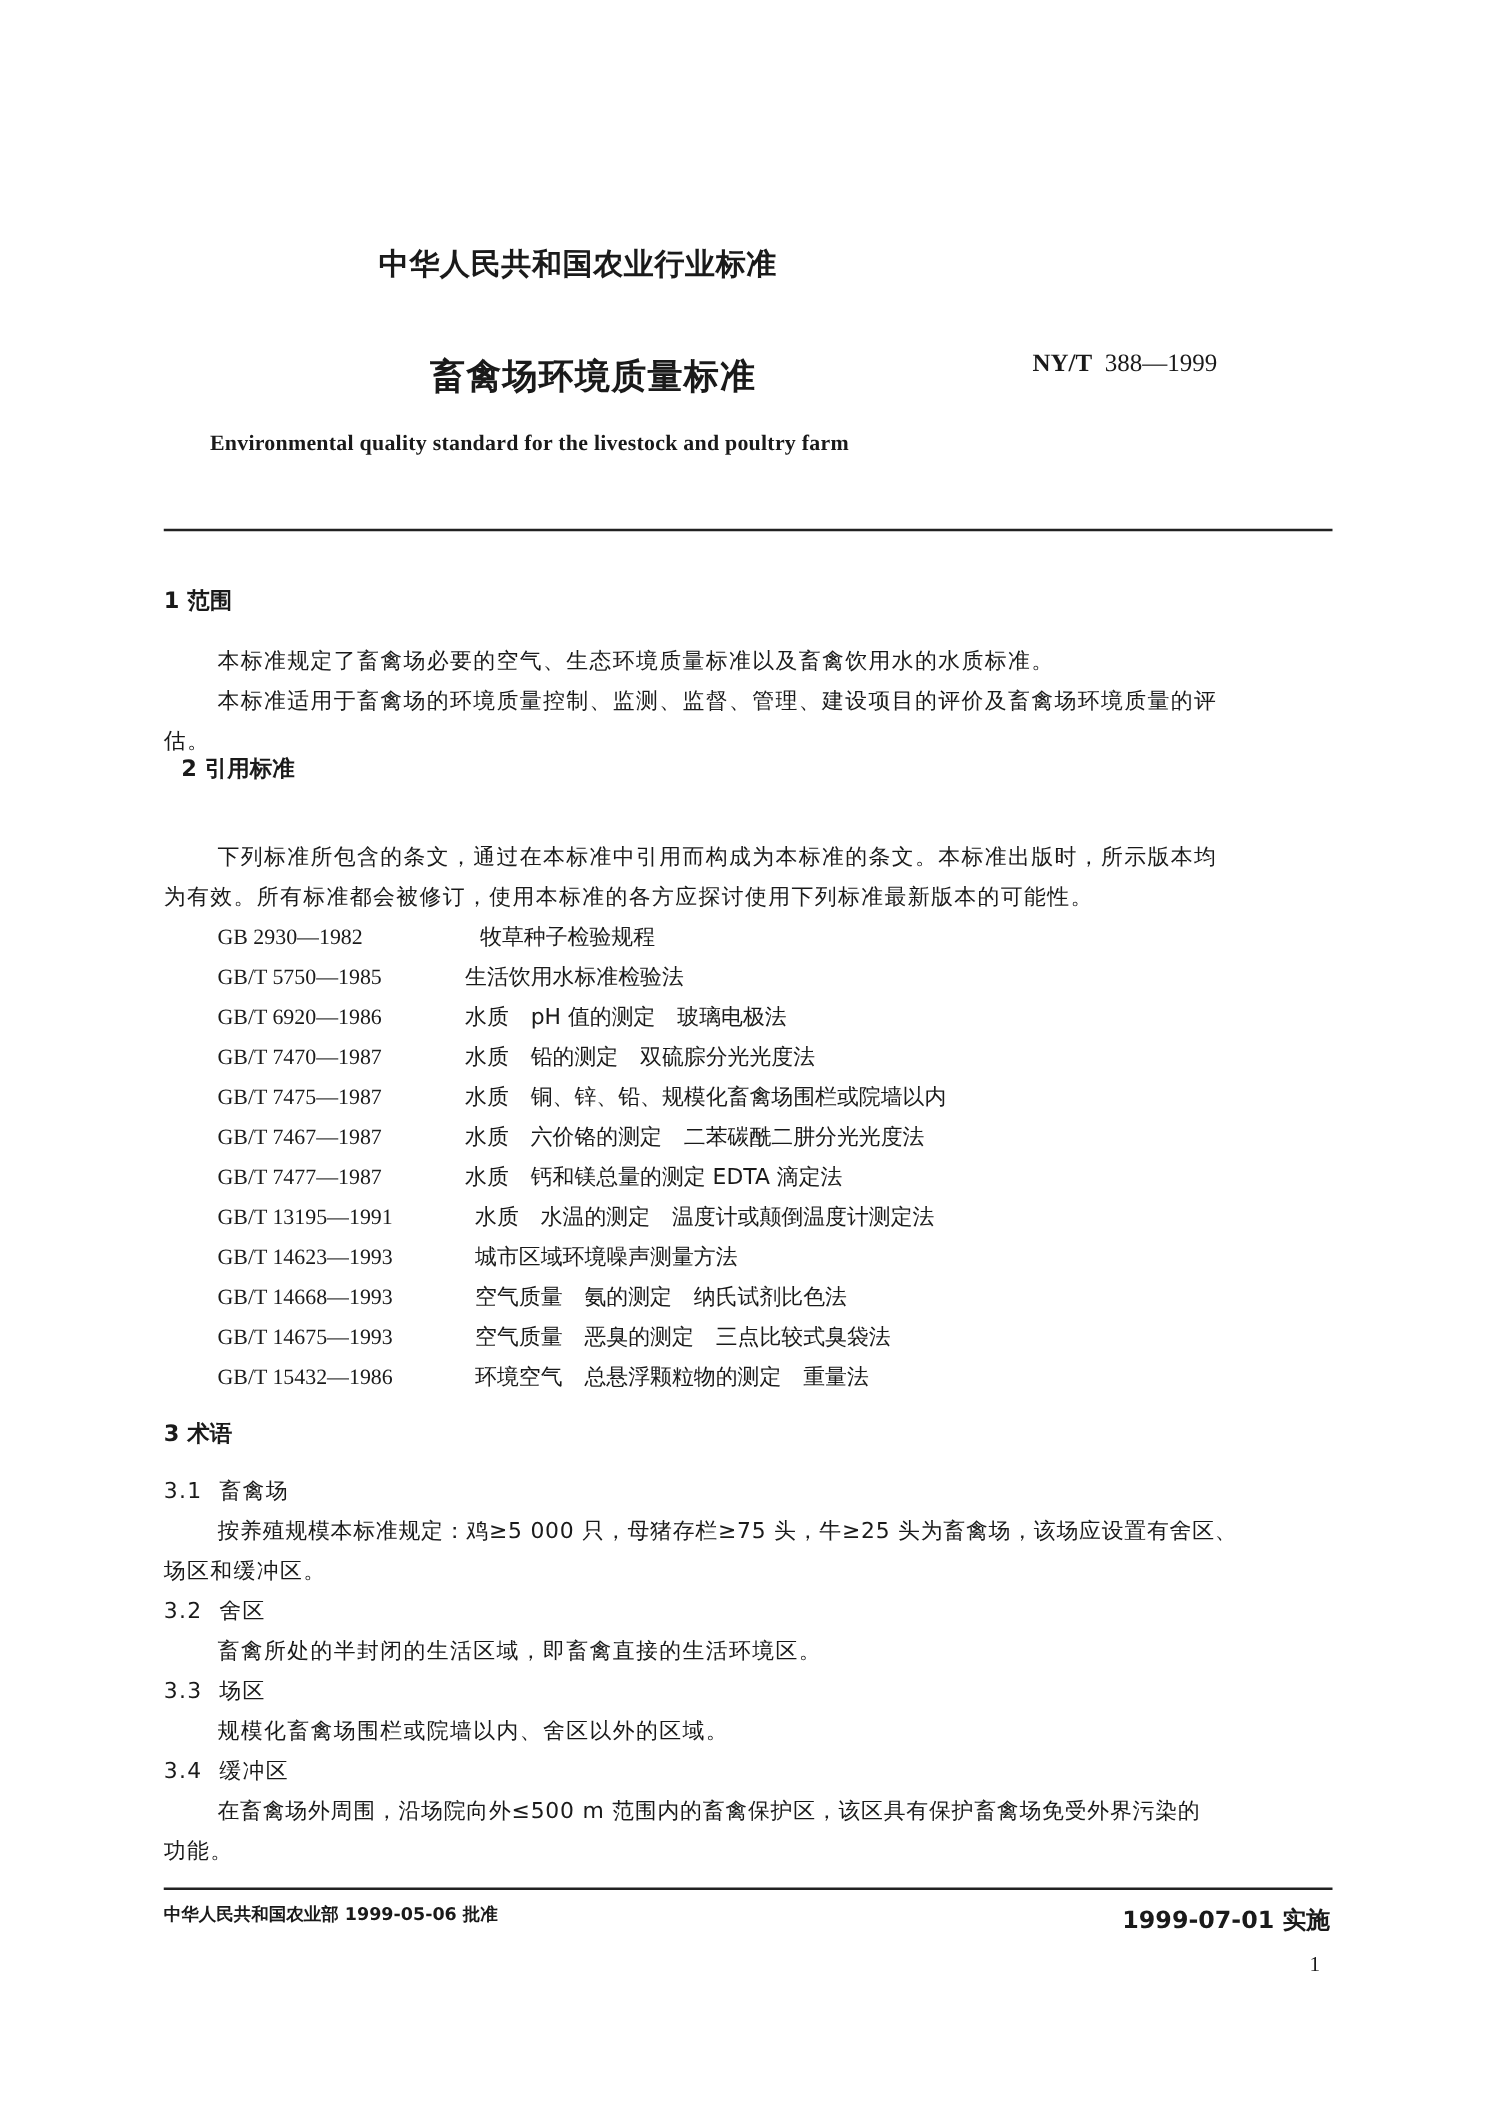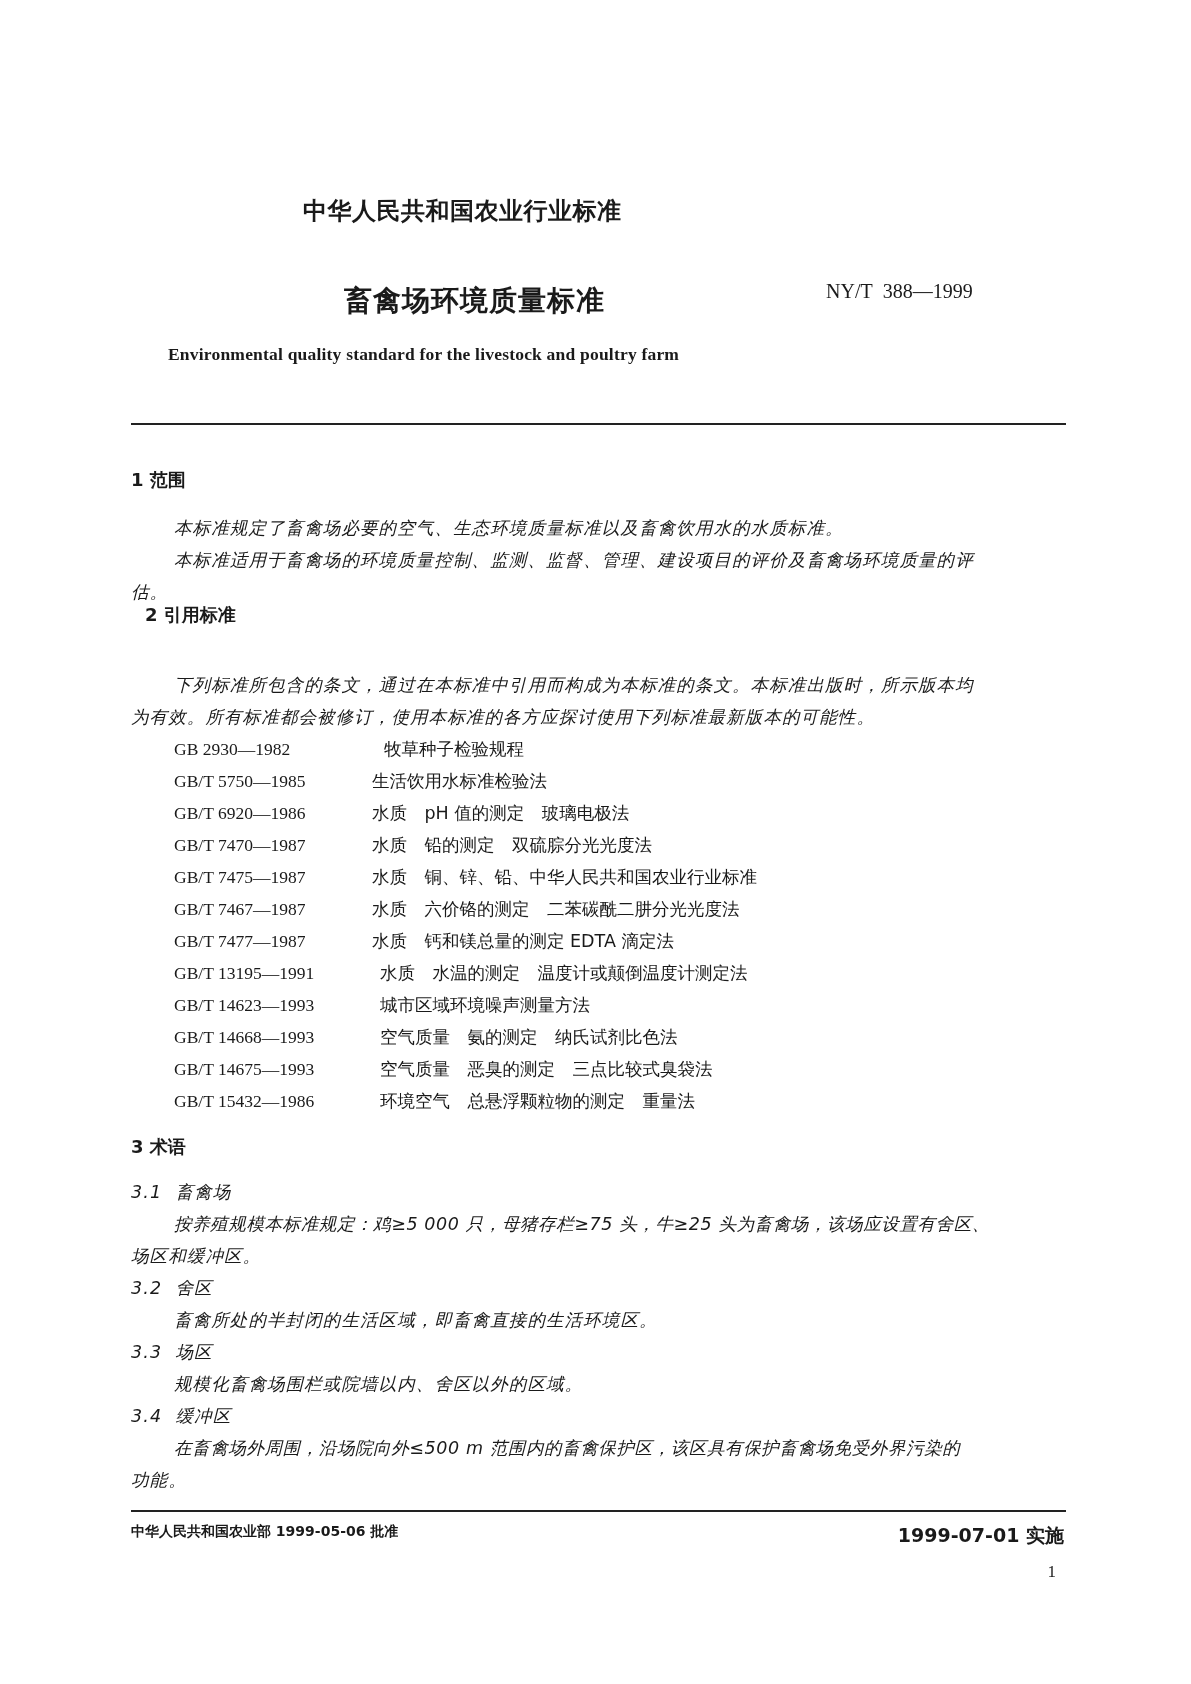--- a/index.html
+++ b/index.html
@@ -8,27 +8,27 @@
     font-family: "DejaVu Serif", "Liberation Serif", serif;
     color: #1a1a1a;
   }
   .abs { position: absolute; white-space: nowrap; }
   .sans { font-family: "DejaVu Sans", "Liberation Sans", sans-serif; }
   .serif { font-family: "Liberation Serif", "DejaVu Serif", serif; }
 
   .hdr-org { left: 303px; top: 195px; font-size: 24px; font-weight: bold; letter-spacing: 0.5px; }
   .hdr-title { left: 344px; top: 282px; font-size: 28px; font-weight: bold; letter-spacing: 1px; }
   .hdr-code { left: 826px; top: 280px; font-size: 20px; }
-  .hdr-code .a { font-weight: normal; }
+  .hdr-code .a { font-weight: bold; }
   .hdr-en { left: 168px; top: 344px; font-size: 17.5px; font-weight: bold; letter-spacing: 0.2px; }
 
   .rule { position: absolute; left: 131px; width: 935px; height: 2px; background: #222; }
 
   .sec { font-size: 18px; font-weight: bold; }
-  .para { font-size: 17.5px; letter-spacing: 1.1px; font-style: italic; }
+  .para { font-size: 17.5px; letter-spacing: 1.1px; }
   .ref { font-size: 17.5px; }
   .ref .code { display: inline-block; }
 
   .footer-l { left: 131px; top: 1523px; font-size: 14px; font-weight: bold; }
   .footer-r { right: 127px; top: 1523px; font-size: 19px; font-weight: bold; }
   .pageno { right: 135px; top: 1562px; font-size: 17px; }
 </style>
 </head>
 <body>
 
@@ -49,21 +49,21 @@
 
 <div class="abs sans sec" style="left:131px; top:603px;margin-left:14px;">2  引用标准</div>
 <div class="abs sans para" style="left:174px; top:673px;">下列标准所包含的条文，通过在本标准中引用而构成为本标准的条文。本标准出版时，所示版本均</div>
 <div class="abs sans para" style="left:131px; top:705px;">为有效。所有标准都会被修订，使用本标准的各方应探讨使用下列标准最新版本的可能性。</div>
 
 <div>
   <div class="abs ref" style="left:174px; top:737px;"><span class="code serif" style="width:210px">GB 2930—1982</span><span class="sans">牧草种子检验规程</span></div>
   <div class="abs ref" style="left:174px; top:769px;"><span class="code serif" style="width:198px">GB/T 5750—1985</span><span class="sans">生活饮用水标准检验法</span></div>
   <div class="abs ref" style="left:174px; top:801px;"><span class="code serif" style="width:198px">GB/T 6920—1986</span><span class="sans">水质　pH 值的测定　玻璃电极法</span></div>
   <div class="abs ref" style="left:174px; top:833px;"><span class="code serif" style="width:198px">GB/T 7470—1987</span><span class="sans">水质　铅的测定　双硫腙分光光度法</span></div>
-  <div class="abs ref" style="left:174px; top:865px;"><span class="code serif" style="width:198px">GB/T 7475—1987</span><span class="sans">水质　铜、锌、铅、中华人民共和国农业行业标准</span></div>
+  <div class="abs ref" style="left:174px; top:865px;"><span class="code serif" style="width:198px">GB/T 7475—1987</span><span class="sans">水质　铜、锌、铅、规模化畜禽场围栏或院墙以内</span></div>
   <div class="abs ref" style="left:174px; top:897px;"><span class="code serif" style="width:198px">GB/T 7467—1987</span><span class="sans">水质　六价铬的测定　二苯碳酰二肼分光光度法</span></div>
   <div class="abs ref" style="left:174px; top:929px;"><span class="code serif" style="width:198px">GB/T 7477—1987</span><span class="sans">水质　钙和镁总量的测定 EDTA 滴定法</span></div>
   <div class="abs ref" style="left:174px; top:961px;"><span class="code serif" style="width:206px">GB/T 13195—1991</span><span class="sans">水质　水温的测定　温度计或颠倒温度计测定法</span></div>
   <div class="abs ref" style="left:174px; top:993px;"><span class="code serif" style="width:206px">GB/T 14623—1993</span><span class="sans">城市区域环境噪声测量方法</span></div>
   <div class="abs ref" style="left:174px; top:1025px;"><span class="code serif" style="width:206px">GB/T 14668—1993</span><span class="sans">空气质量　氨的测定　纳氏试剂比色法</span></div>
   <div class="abs ref" style="left:174px; top:1057px;"><span class="code serif" style="width:206px">GB/T 14675—1993</span><span class="sans">空气质量　恶臭的测定　三点比较式臭袋法</span></div>
   <div class="abs ref" style="left:174px; top:1089px;"><span class="code serif" style="width:206px">GB/T 15432—1986</span><span class="sans">环境空气　总悬浮颗粒物的测定　重量法</span></div>
 </div>
 
 <div class="abs sans sec" style="left:131px; top:1135px;">3  术语</div>

